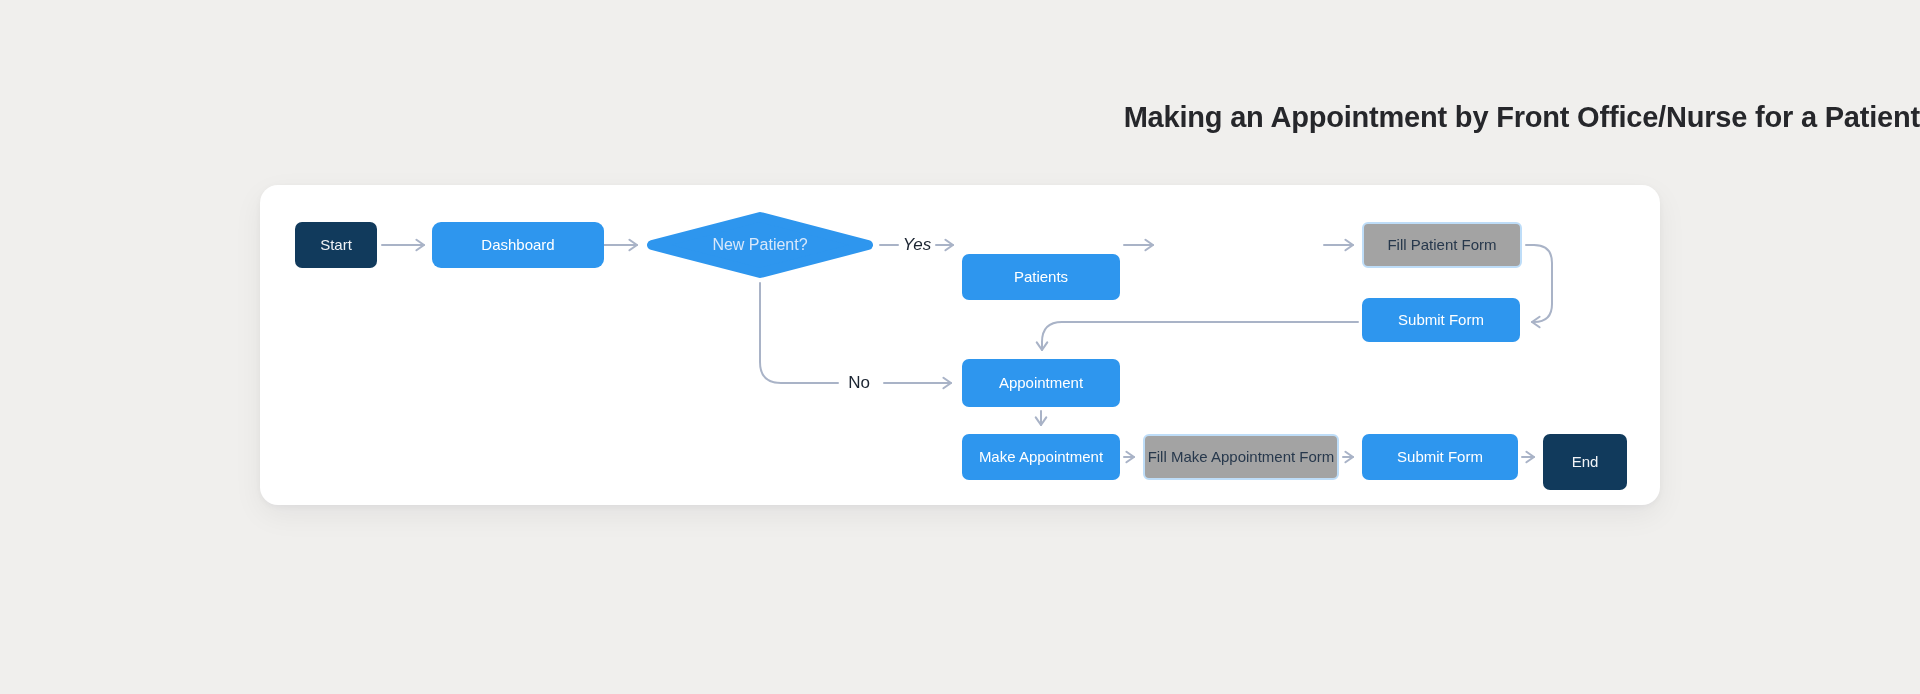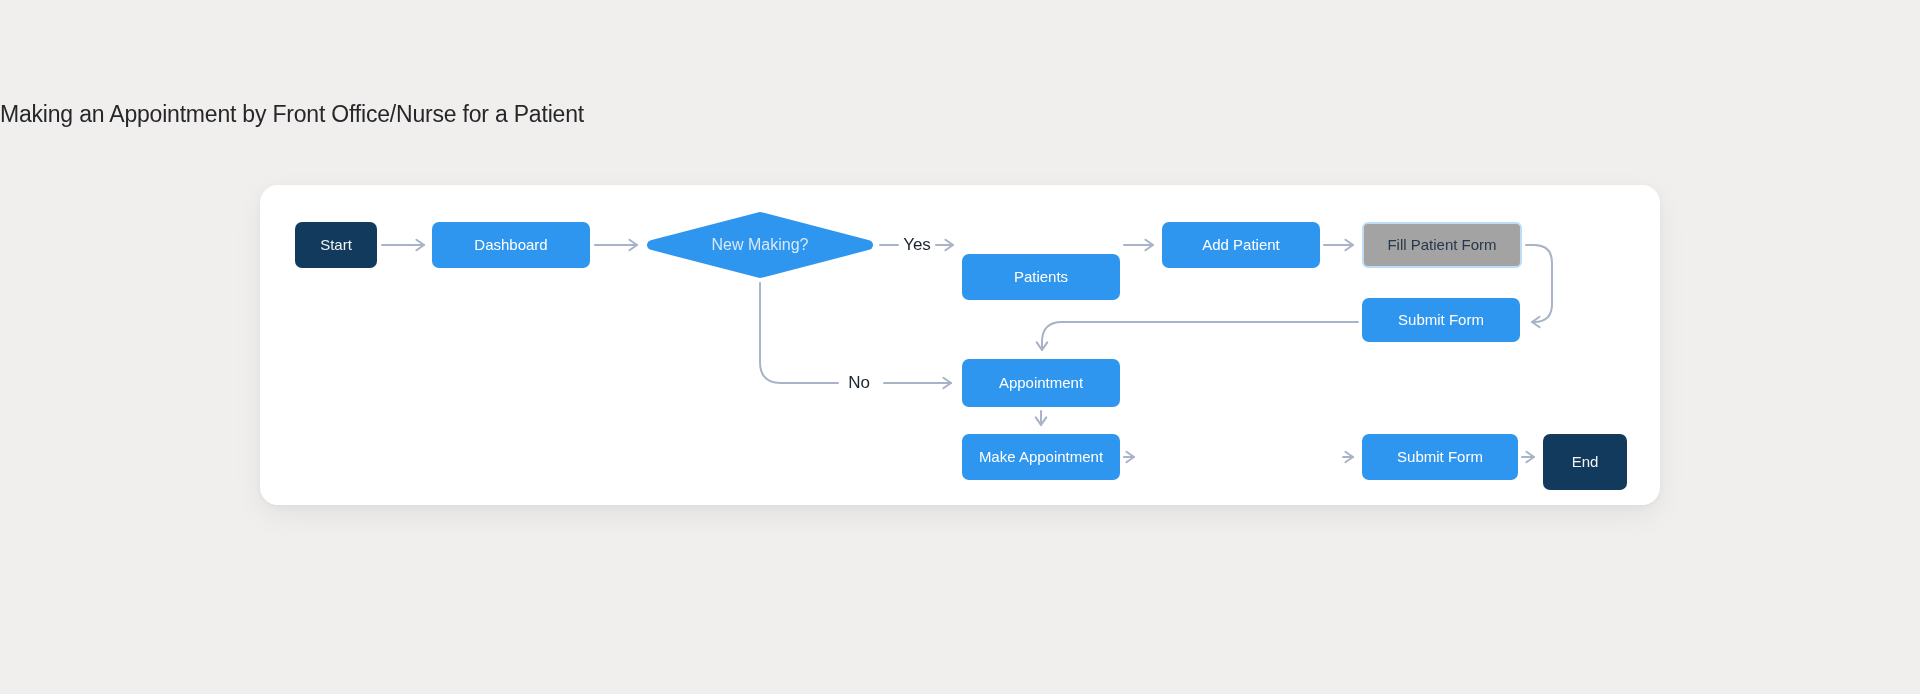--- a/index.html
+++ b/index.html
@@ -8,22 +8,22 @@
     --connector:#A9B3C7; --title-text:#26272B; --edge-label-text:#1B2431;
   }
   *{margin:0;padding:0;box-sizing:border-box;}
   html,body{width:1920px;height:694px;overflow:hidden;}
   body{
     background:var(--canvas-bg);
     font-family:"Liberation Sans","DejaVu Sans",sans-serif;
   }
   .stage{position:relative;width:1920px;height:694px;}
   .title{
-    position:absolute;left:0;right:0;top:101px;text-align:left;
-    font-size:23px;font-weight:400;letter-spacing:-0.2px;color:var(--title-text);
+    position:absolute;left:0;right:0;top:101px;text-align:right;
+    font-size:29px;font-weight:700;letter-spacing:-0.2px;color:var(--title-text);
   }
   .card{
     position:absolute;left:260px;top:185px;width:1400px;height:320px;
     background:var(--card-bg);border-radius:18px;
     box-shadow:0 2px 6px rgba(16,24,40,.04),0 10px 30px rgba(16,24,40,.06);
   }
   .node{
     position:absolute;display:flex;align-items:center;justify-content:center;
     font-size:15px;line-height:1.15;text-align:right;border-radius:7px;white-space:nowrap;
   }
@@ -70,42 +70,42 @@
     <path class="connector" d="M 760 283 L 760 362 Q 760 383 781 383 L 838 383"></path>
     <path class="connector" d="M 884 383 L 951 383" marker-end="url(#arrowhead)"></path>
     <path class="connector" d="M 1041 411 L 1041 425" marker-end="url(#arrowhead)"></path>
     <path class="connector" d="M 1124 457 L 1134 457" marker-end="url(#arrowhead)"></path>
     <path class="connector" d="M 1343 457 L 1353 457" marker-end="url(#arrowhead)"></path>
     <path class="connector" d="M 1522 457 L 1534 457" marker-end="url(#arrowhead)"></path>
   </svg>
 
   <div class="node node--terminal" style="left:295px;top:222px;width:82px;height:46px;">Start</div>
 
-  <div class="node node--process" style="left:432px;top:222px;width:158px;height:46px;">Dashboard</div>
+  <div class="node node--process" style="left:432px;top:222px;width:172px;height:46px;border-radius:9px;">Dashboard</div>
 
   <div class="node node--decision" style="left:646px;top:211px;width:228px;height:68px;">
     <svg viewBox="0 0 228 68">
       <polygon class="diamond-shape" points="114,6 222,34 114,62 6,34"></polygon>
     </svg>
-    <span class="decision-label">New Making?</span>
+    <span class="decision-label">New Patient?</span>
   </div>
 
   <div class="node node--process" style="left:962px;top:222px;width:158px;height:46px;margin-top:32px;">Patients</div>
 
-  <div class="node node--process" style="left:1162px;top:222px;width:158px;height:46px;">Add Patient</div>
 
   <div class="node node--form" style="left:1362px;top:222px;width:160px;height:46px;">Fill Patient Form</div>
 
   <div class="node node--process" style="left:1362px;top:298px;width:158px;height:44px;">Submit Form</div>
 
   <div class="node node--process" style="left:962px;top:434px;width:158px;height:46px;">Make Appointment</div>
 
   <div class="node node--process" style="left:962px;top:359px;width:158px;height:48px;">Appointment</div>
 
+  <div class="node node--form" style="left:1143px;top:434px;width:196px;height:46px;">Fill Make Appointment Form</div>
 
   <div class="node node--process" style="left:1362px;top:434px;width:156px;height:46px;">Submit Form</div>
 
   <div class="node node--terminal" style="left:1543px;top:434px;width:84px;height:56px;">End</div>
 
-  <div class="edge-label" style="left:895px;top:235px;">Yes</div>
+  <div class="edge-label" style="left:895px;top:235px;font-style:italic;">Yes</div>
   <div class="edge-label" style="left:837px;top:373px;">No</div>
 
 </div>
 
 </body></html>

